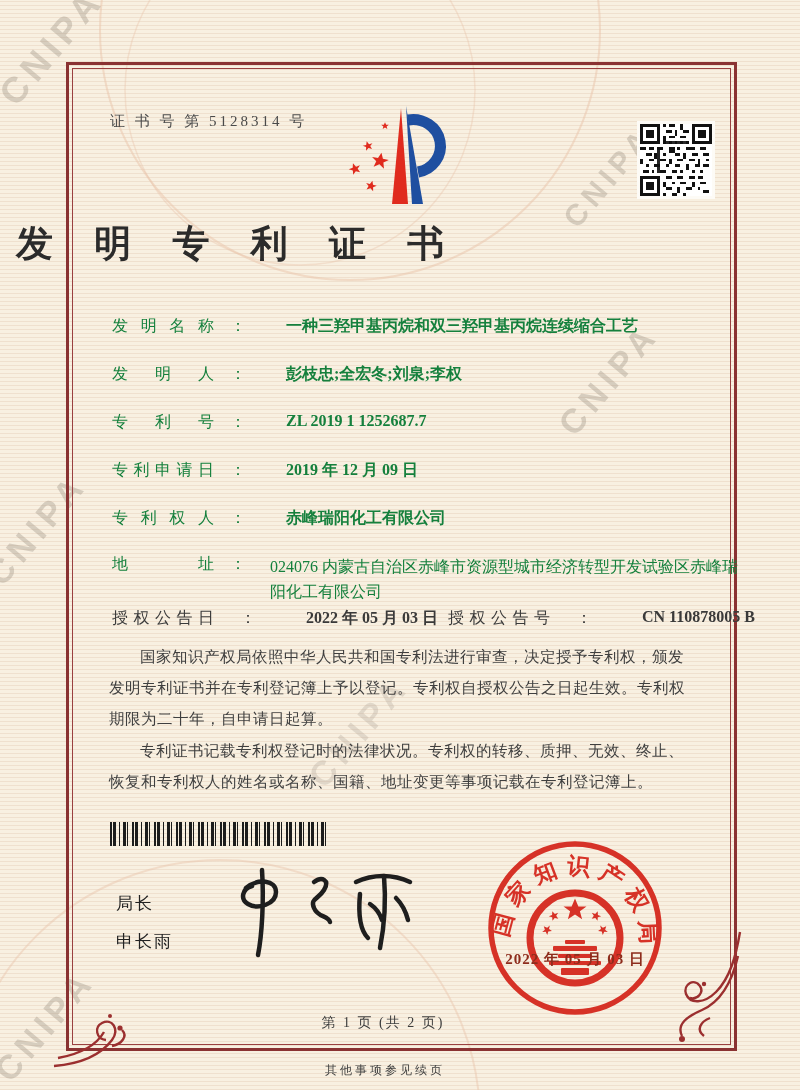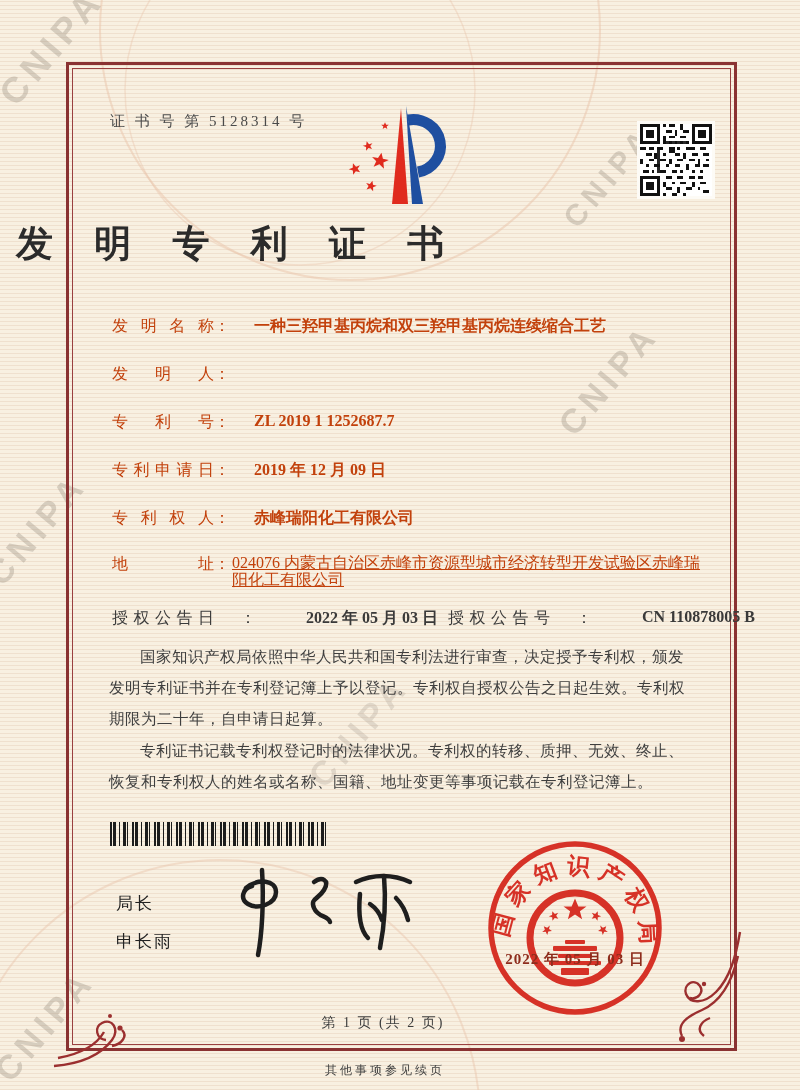--- a/index.html
+++ b/index.html
@@ -15,25 +15,25 @@
          border:3px solid #8a3232;}
   .frame-inner{position:absolute;inset:3px;border:1px solid #9a4040;}
   
   .wm{position:absolute;font-family:"Liberation Sans","DejaVu Sans",sans-serif;
       font-weight:700;letter-spacing:6px;color:rgba(158,147,134,.38);
       transform:rotate(-50deg);white-space:nowrap;pointer-events:none;}
   
   .cert-no{position:absolute;left:110px;top:112px;font-size:15px;letter-spacing:3px;color:#4a4a4a;}
   .title{position:absolute;left:0;top:219px;width:800px;text-align:left;
          font-size:37px;font-weight:700;letter-spacing:16px;text-indent:16px;color:#2b2b2b;}
-  .row{position:absolute;left:112px;display:flex;align-items:flex-start;font-size:16px;color:#c2410c;}
+  .row{position:absolute;left:112px;display:flex;align-items:flex-start;font-size:16px;color:#15803d;gap:16px;}
   .lbl{display:inline-block;width:102px;text-align:justify;text-align-last:justify;flex:none;}
   .colon{flex:none;}
   .val{margin-left:24px;font-weight:bold;}
-  .val-wrap{margin-left:2px;width:470px;line-height:17px;text-decoration:underline;}
+  .val-wrap{margin-left:8px;width:470px;line-height:25px;}
   .row2{position:absolute;display:flex;font-size:16px;color:#3a3a3a;gap:26px;}
   .paras{position:absolute;left:108px;top:640px;width:586px;font-size:15.5px;
          line-height:31px;color:#3f3f3f;letter-spacing:.5px;}
   .paras p{margin:1px;text-indent:2em;}
   .barcode{position:absolute;left:110px;top:822px;width:218px;height:24px;
       background:repeating-linear-gradient(90deg,#1c1c1c 0 2px,transparent 2px 3px,
         #1c1c1c 3px 6px,transparent 6px 9px,#1c1c1c 9px 10px,transparent 10px 13px,
         #1c1c1c 13px 16px,transparent 16px 17px,#1c1c1c 17px 18px,transparent 18px 22px);}
   .signer-title{position:absolute;left:116px;top:892px;font-size:17px;color:#222;letter-spacing:2px;}
   .signer-name{position:absolute;left:116px;top:930px;font-size:17px;color:#222;letter-spacing:2px;text-align:right;}
@@ -101,20 +101,21 @@
   <div class="title">发 明 专 利 证 书</div>
 
   <div class="row" style="top:316px;">
     <span class="lbl">发 明 名 称</span>
       <span class="colon">：</span>
     <span class="val">一种三羟甲基丙烷和双三羟甲基丙烷连续缩合工艺</span>
   </div>
   <div class="row" style="top:364px;">
     <span class="lbl">发 明 人</span>
       <span class="colon">：</span>
+    <span class="val">彭枝忠;全宏冬;刘泉;李权</span>
   </div>
   <div class="row" style="top:412px;">
     <span class="lbl">专 利 号</span>
       <span class="colon">：</span>
     <span class="val">ZL 2019 1 1252687.7</span>
   </div>
   <div class="row" style="top:460px;">
     <span class="lbl">专利申请日</span>
       <span class="colon">：</span>
     <span class="val">2019 年 12 月 09 日</span>

